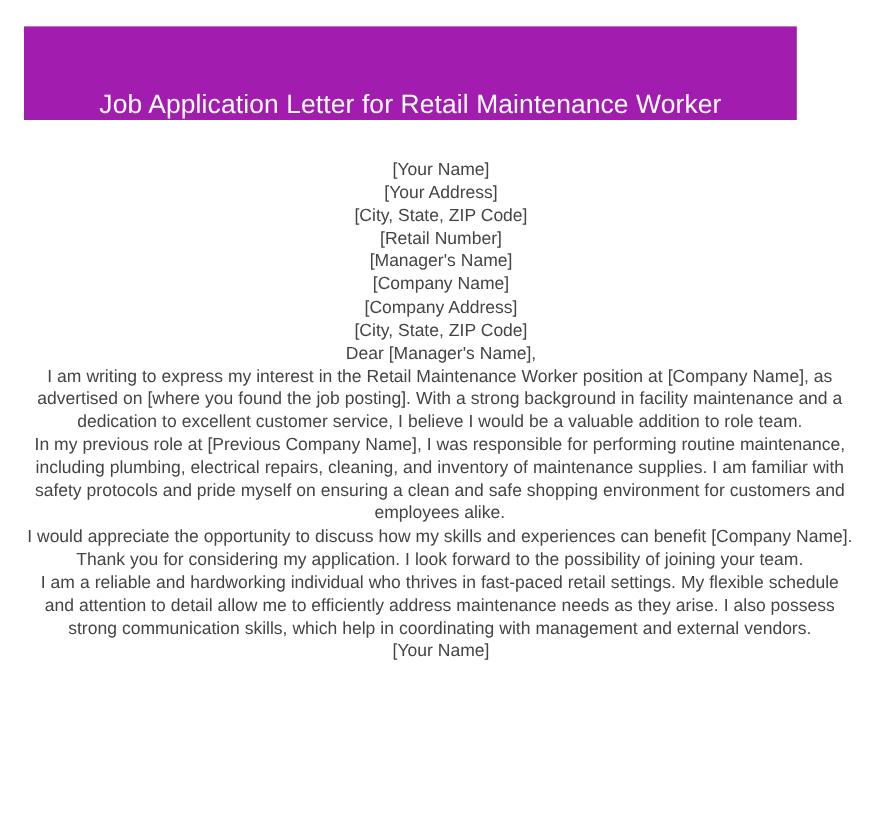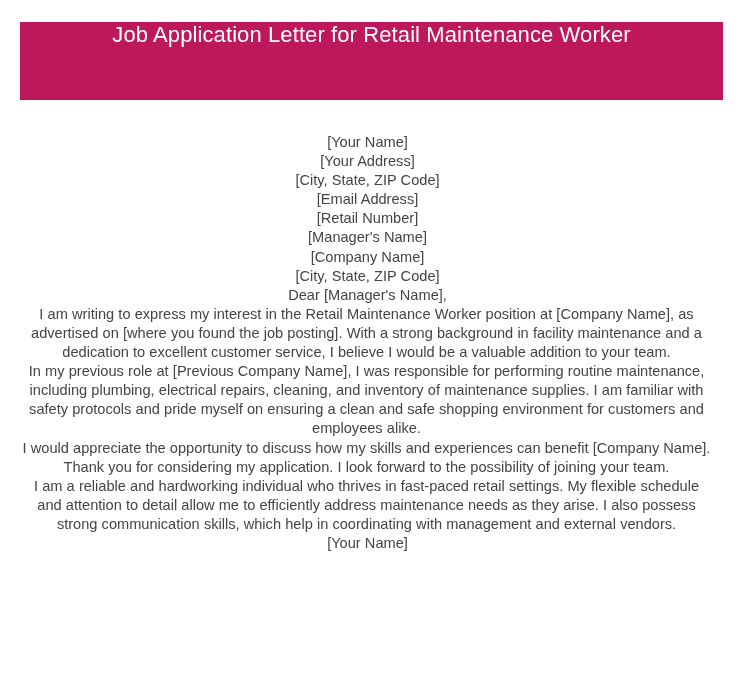--- a/index.html
+++ b/index.html
@@ -19,25 +19,25 @@
     position: relative;
     width: 740px;
     height: 686px;
     background: #ffffff;
   }
 
   .header-bar {
     position: absolute;
     left: 20px;
     top: 22px;
-    width: 703px;
+    width: 644px;
     height: 78px;
-    background: #be185d;
+    background: #a21caf;
     display: flex;
-    align-items: flex-start;
+    align-items: flex-end;
     justify-content: center;
     box-sizing: border-box;
   }
 
   .header-title {
     color: #ffffff;
     font-family: "Liberation Sans", sans-serif;
     font-size: 22px;
     font-weight: 400;
     line-height: 26px;
@@ -77,31 +77,31 @@
 
   <div class="header-bar">
     <div class="header-title">Job Application Letter for Retail Maintenance Worker</div>
   </div>
 
   <div class="letter-body">
 
     <div class="letter-line">[Your Name]</div>
     <div class="letter-line">[Your Address]</div>
     <div class="letter-line">[City, State, ZIP Code]</div>
-    <div class="letter-line">[Email Address]</div>
     <div class="letter-line">[Retail Number]</div>
 
 
     <div class="letter-line">[Manager's Name]</div>
     <div class="letter-line">[Company Name]</div>
+    <div class="letter-line">[Company Address]</div>
     <div class="letter-line">[City, State, ZIP Code]</div>
 
     <div class="letter-line">Dear [Manager's Name],</div>
 
-    <p class="letter-para">I am writing to express my interest in the Retail Maintenance Worker position at [Company Name], as advertised on [where you found the job posting]. With a strong background in facility maintenance and a dedication to excellent customer service, I believe I would be a valuable addition to your team.</p>
+    <p class="letter-para">I am writing to express my interest in the Retail Maintenance Worker position at [Company Name], as advertised on [where you found the job posting]. With a strong background in facility maintenance and a dedication to excellent customer service, I believe I would be a valuable addition to role team.</p>
     <p class="letter-para">In my previous role at [Previous Company Name], I was responsible for performing routine maintenance, including plumbing, electrical repairs, cleaning, and inventory of maintenance supplies. I am familiar with safety protocols and pride myself on ensuring a clean and safe shopping environment for customers and employees alike.</p>
     <p class="letter-para">I would appreciate the opportunity to discuss how my skills and experiences can benefit [Company Name]. Thank you for considering my application. I look forward to the possibility of joining your team.</p>
     <p class="letter-para">I am a reliable and hardworking individual who thrives in fast-paced retail settings. My flexible schedule and attention to detail allow me to efficiently address maintenance needs as they arise. I also possess strong communication skills, which help in coordinating with management and external vendors.</p>
 
     <div class="letter-line">[Your Name]</div>
 
   </div>
 </div>
 
 </body></html>

